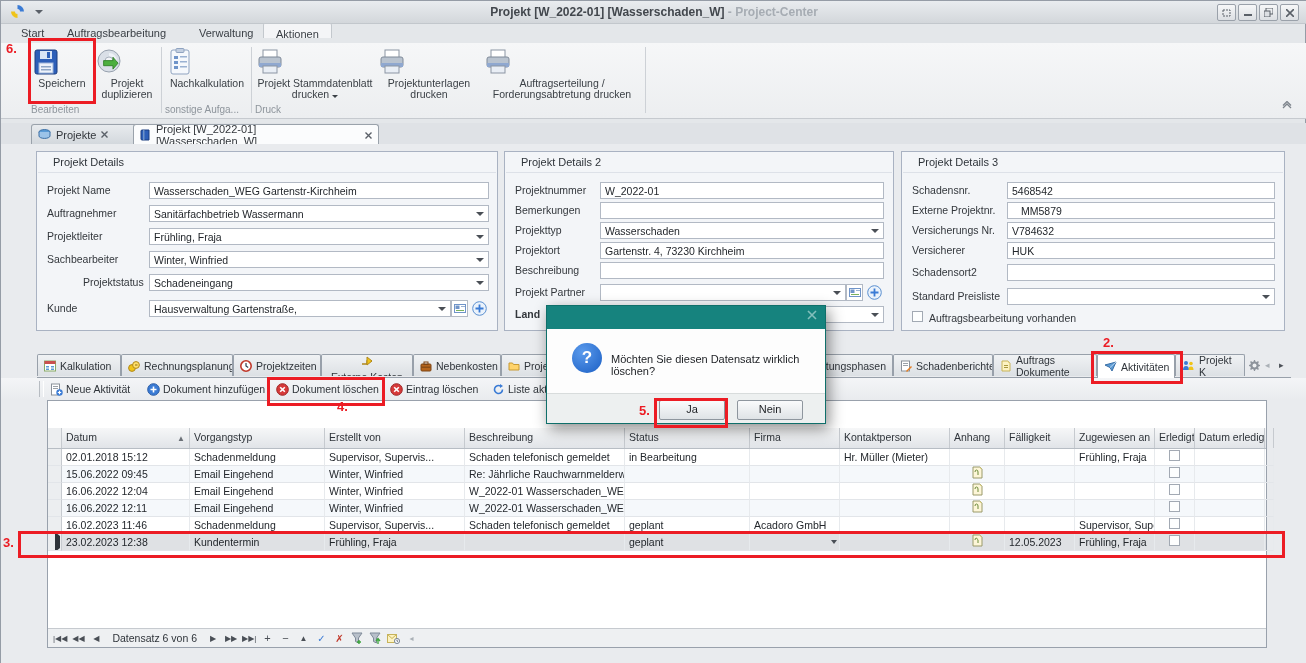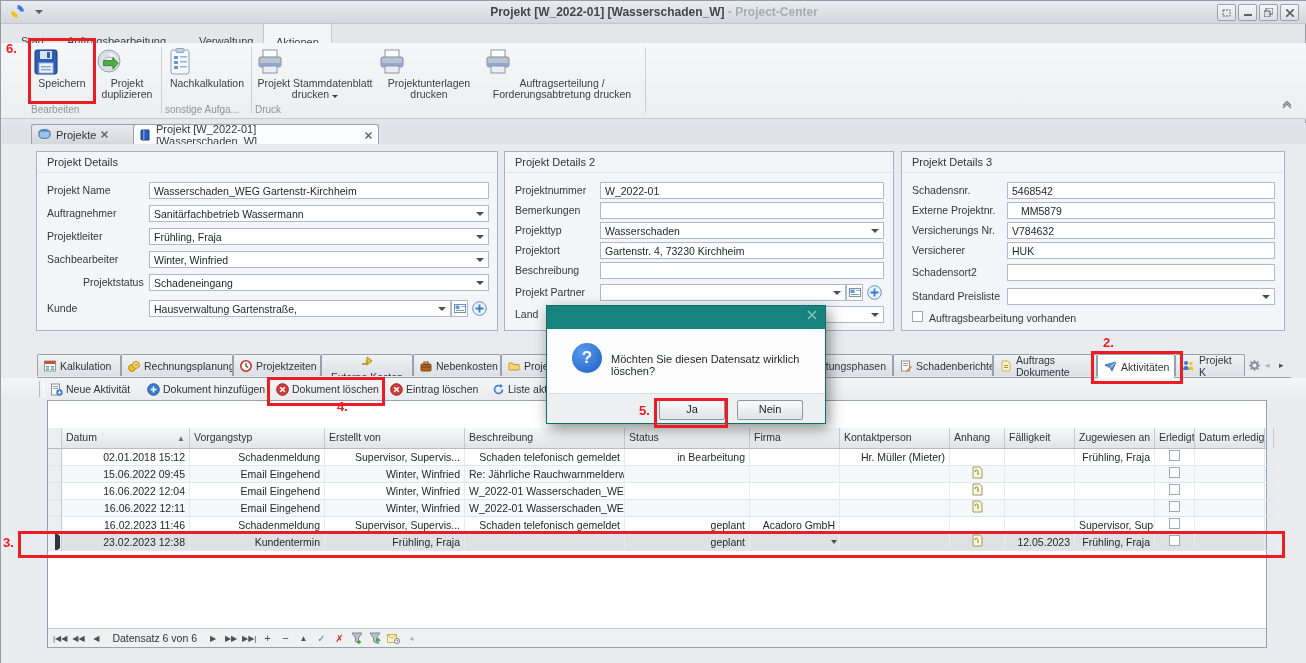--- a/index.html
+++ b/index.html
@@ -9,41 +9,41 @@
   
   .titlebar{position:absolute;left:0;top:0;width:1306px;height:22px;background:linear-gradient(#e9ecef,#d3d7db);border-bottom:1px solid #c2c7cc;}
   .appicon{position:absolute;left:9px;top:3px;}
   .qat-arrow{position:absolute;left:34px;top:9px;width:0;height:0;border-left:4px solid transparent;border-right:4px solid transparent;border-top:4px solid #5a6068;}
   .titletext{position:absolute;left:0;top:4px;width:100%;text-align:center;font-size:12px;font-weight:bold;color:#42474d;}
   .titletext .suffix{color:#a6acb3;font-weight:bold;}
   .winbtns{position:absolute;right:8px;top:3px;display:flex;gap:2px;}
   .wbtn{width:17px;height:15px;border:1px solid #9aa1aa;border-radius:2px;background:linear-gradient(#f6f7f8,#dcdfe3);display:flex;align-items:center;justify-content:center;}
   
   .rtabs{position:absolute;left:0;top:22px;width:1306px;height:20px;}
-  .rtab{position:absolute;top:0;height:14px;line-height:20px;padding:8px 12px;color:#3b4046;}
+  .rtab{position:absolute;top:0;height:14px;line-height:20px;padding:0 12px;color:#3b4046;}
   .rtab.active{background:#f4f5f7;border:1px solid #c3c8cd;border-bottom:none;border-radius:2px 2px 0 0;}
   
   .ribbon{position:absolute;left:0;top:42px;width:1306px;height:75px;background:linear-gradient(#f6f7f8,#eceef0);border-bottom:1px solid #c6cacf;}
   .rbtn{position:absolute;top:2px;height:68px;text-align:center;color:#3b4046;border-radius:2px;}
   .rbtn .bicon{display:block;margin:2px auto 1px;}
   .rbtn .blabel{display:block;line-height:11px;font-size:10.5px;}
   .rsep{position:absolute;top:4px;width:1px;height:66px;background:#cdd1d6;}
   .rgroup-label{position:absolute;top:61px;height:12px;font-size:10px;color:#8e959c;text-align:left;}
   .chevron{position:absolute;right:14px;top:58px;}
   .caret-down{display:inline-block;width:0;height:0;border-left:3px solid transparent;border-right:3px solid transparent;border-top:3px solid #3b4046;margin-left:3px;}
   .annotation-box{position:absolute;border:3px solid #EC1C24;z-index:60;pointer-events:none;}
   .annotation-num{position:absolute;color:#EC1C24;font-weight:bold;font-size:13px;z-index:61;}
   
   .doctabs{position:absolute;left:0;top:122px;width:1306px;height:21px;background:#dfe2e6;border-bottom:1px solid #9aa2ab;}
   .dtab{position:absolute;top:1px;height:19px;border:1px solid #9aa2ab;border-bottom:none;border-radius:3px 3px 0 0;background:linear-gradient(#e8ebee,#d3d8dd);display:flex;align-items:center;padding:0 6px;gap:5px;}
   .dtab.active{background:#fbfcfd;height:20px;}
   
   .workspace{position:absolute;left:0;top:143px;width:1306px;height:520px;background:#e9ebee;}
   .gbox{position:absolute;background:#f3f5f8;border:1px solid #a9b2c2;box-sizing:border-box;}
-  .gbox .gtitle{position:absolute;left:2px;top:4px;color:#2f343a;padding-left:8px;}
+  .gbox .gtitle{position:absolute;left:8px;top:4px;color:#2f343a;padding-left:8px;}
   .gbox .gline{position:absolute;left:1px;right:1px;top:20px;height:1px;background:#dde1e8;}
   .frow-label{position:absolute;color:#33373c;line-height:17px;font-size:10.5px;}
   .ti{position:absolute;height:17px;border:1px solid #b2b9c4;background:#fff;font-family:"Liberation Sans",sans-serif;font-size:10.5px;color:#23272c;padding:0 4px;box-sizing:border-box;}
   .combo{position:absolute;height:17px;border:1px solid #b2b9c4;background:#fff;box-sizing:border-box;}
   .combo .cval{position:absolute;left:4px;top:2px;right:14px;font-size:10.5px;color:#23272c;white-space:nowrap;overflow:hidden;}
   .combo .carrow{position:absolute;right:4px;top:6px;width:0;height:0;border-left:4px solid transparent;border-right:4px solid transparent;border-top:4px solid #4a4f56;}
   .cardbtn{position:absolute;width:17px;height:17px;border:1px solid #b2b9c4;background:#fff;box-sizing:border-box;display:flex;align-items:center;justify-content:center;}
   .plusbtn{position:absolute;width:17px;height:17px;display:flex;align-items:center;justify-content:center;}
   .cbx{width:11px;height:11px;border:1px solid #a2a9b3;background:#fdfefe;display:inline-block;box-sizing:border-box;}
   
@@ -56,21 +56,21 @@
   .gtoolbar{position:absolute;left:0;top:377px;width:1306px;height:22px;background:linear-gradient(#f4f5f7,#e9ebee);}
   .grip{position:absolute;left:38px;top:3px;width:3px;height:16px;border-left:1px solid #b7bcc2;border-right:1px solid #fff;}
   .titem{position:absolute;top:2px;height:18px;display:flex;align-items:center;gap:3px;font-size:10.5px;color:#2f343a;padding:0 3px;}
   
   .gridframe{position:absolute;left:46px;top:399px;width:1220px;height:248px;border:1px solid #99a1ac;background:#fff;box-sizing:border-box;}
   .groupby{position:absolute;left:0;top:0;width:1218px;height:27px;background:#e7e9ec;border-bottom:1px solid #c6cacf;}
   .groupby .hint{position:absolute;left:12px;top:7px;color:#a9afb6;font-size:10.5px;}
   .lavender{position:absolute;right:2px;top:2px;width:64px;height:23px;background:repeating-linear-gradient(135deg,#e7e1f2 0 6px,#cfc5e6 6px 12px);}
   .ghead{position:absolute;left:0;top:27px;width:1218px;height:20px;display:flex;background:linear-gradient(#f6f7f8,#e1e4e8);border-bottom:1px solid #b7bdc4;}
   .hcell{height:20px;line-height:19px;padding:0 4px;border-right:1px solid #c6cacf;box-sizing:border-box;font-size:10.5px;color:#2f343a;white-space:nowrap;overflow:hidden;position:relative;}
-  .grow{position:absolute;left:0;width:1218px;height:17px;display:flex;background:#fff;text-align:right;}
+  .grow{position:absolute;left:0;width:1218px;height:17px;display:flex;background:#fff;}
   .grow.alt{background:#f5f8fb;}
   .grow.sel{background:#dfe1e4;}
   .gcell{height:17px;line-height:16px;padding:0 4px;border-right:1px solid #e7eaed;border-bottom:1px solid #e2e5e9;box-sizing:border-box;font-size:10.5px;color:#23272c;white-space:nowrap;overflow:hidden;position:relative;}
   .indcell{background:#eceef0;border-right:1px solid #c6cacf;}
   .ci{width:14px;flex:none;}
   .c0{width:128px;flex:none;}.c1{width:135px;flex:none;}.c2{width:140px;flex:none;}
   .c3{width:160px;flex:none;}.c4{width:125px;flex:none;}.c5{width:90px;flex:none;}
   .c6{width:110px;flex:none;}.c7{width:55px;flex:none;}.c8{width:70px;flex:none;}
   .c9{width:80px;flex:none;}.c10{width:40px;flex:none;}.c11{width:70px;flex:none;}
   .cfill{flex:1;}
@@ -334,21 +334,21 @@
             <rect x="7" y="2" width="4" height="1" fill="#9ab1d2"></rect>
             <rect x="2" y="6" width="8" height="1" fill="#7ab25f"></rect>
           </svg>
         </span>
       <span class="plusbtn" style="left:361px;top:132px;">
           <svg width="15" height="15" viewBox="0 0 15 15">
             <circle cx="7.5" cy="7.5" r="6.8" fill="#eaf2fb" stroke="#5a8fd0"></circle>
             <path d="M7.5 3.5 L7.5 11.5 M3.5 7.5 L11.5 7.5" stroke="#3a7bd5" stroke-width="1.8"></path>
           </svg>
         </span>
-      <span class="frow-label" style="left:10px;top:154px;">Land</span>
+      <span class="frow-label" style="left:10px;top:154px;font-weight:bold;">Land</span>
       <div class="combo" style="left:95px;top:154px;width:284px;">
           <span class="cval"></span>
           <span class="carrow"></span>
         </div>
     </div>
 
     <div class="gbox" style="left:900px;top:7px;width:384px;height:180px;">
       <span class="gtitle">Projekt Details 3</span>
       <div class="gline"></div>
       <span class="frow-label" style="left:10px;top:30px;">Schadensnr.</span>

